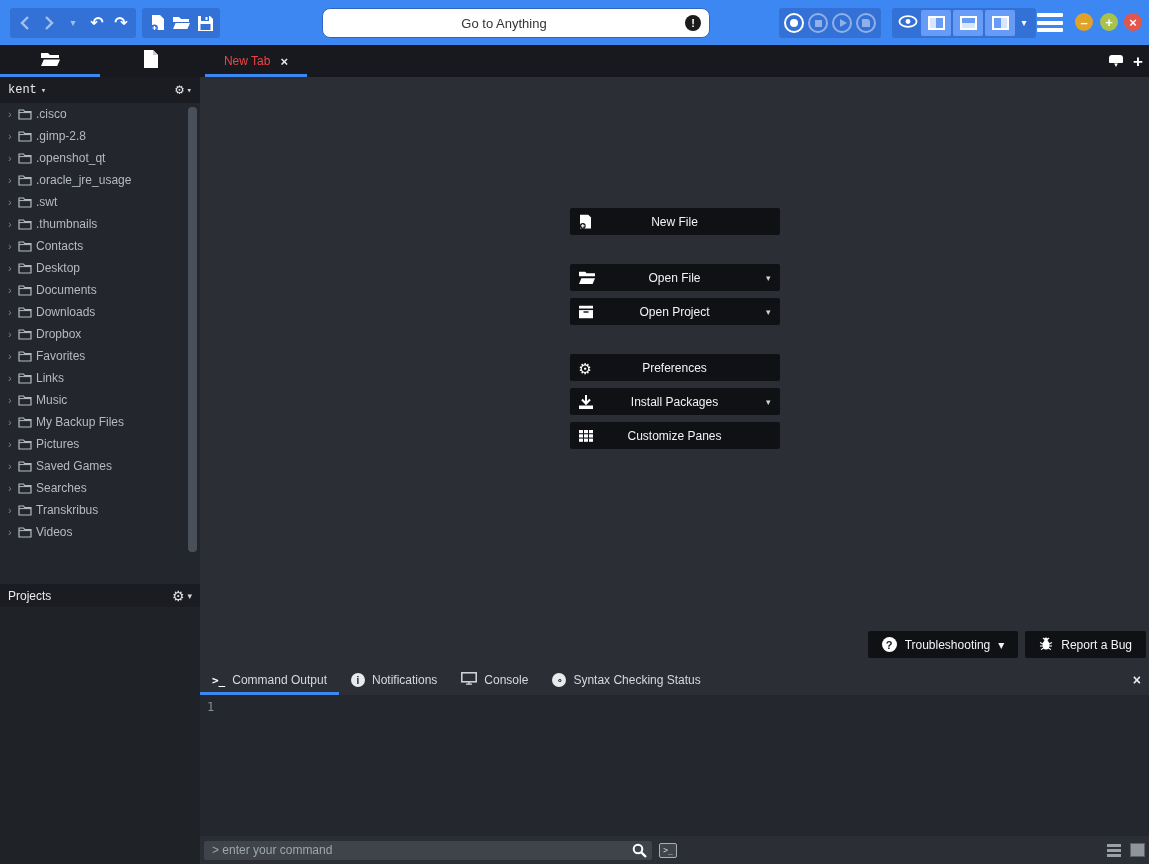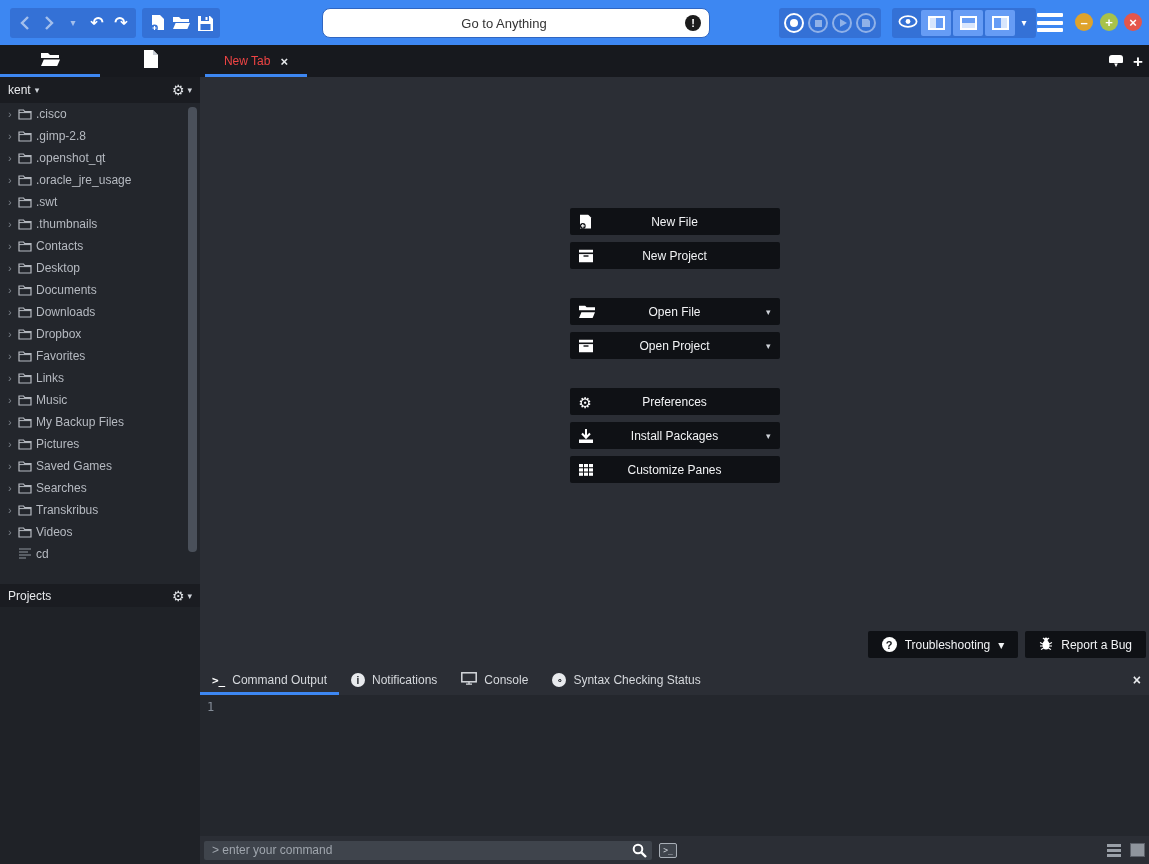--- a/index.html
+++ b/index.html
@@ -58,21 +58,21 @@
 
   
   .sidebar { position:absolute; left:0; top:45px; width:200px; height:819px; background:#23262c; }
   .side-tabs { position:absolute; left:0; top:0; width:200px; height:32px; background:#17191e; display:flex; }
   .side-tab { width:100px; height:32px; display:flex; align-items:center; justify-content:center;
     position:relative; cursor:pointer; }
   .side-tab.active::after { content:""; position:absolute; left:0; right:0; bottom:0; height:3px; background:#3d87f2; }
 
   .pane-header { position:absolute; left:0; width:200px; height:26px; background:#1a1c21;
     display:flex; align-items:center; padding:0 8px; color:#e8eaed; font-size:12px; }
-  .ph-kent { top:32px; }
+  .ph-kent { top:32px;font-family:Liberation Mono, monospace; }
   .ph-projects { top:539px; height:23px; }
   .ph-right { margin-left:auto; display:flex; align-items:center; gap:3px; cursor:pointer; }
   .gear-glyph { font-size:14px; color:#dfe2e6; line-height:1; }
   .small-caret { font-size:9px; color:#cfd3d9; }
   .user-caret { font-size:9px; color:#cfd3d9; margin-left:4px; }
 
   .tree { position:absolute; left:0; top:58px; width:200px; height:481px; overflow:hidden; background:#23262c; }
   .tree-row { height:22px; display:flex; align-items:center; padding-left:8px; cursor:pointer; color:#b6bac1; }
   .tree-tw { width:10px; font-size:11px; color:#7a8088; flex:0 0 auto; }
   .tree-ico { width:18px; flex:0 0 auto; display:flex; align-items:center; }
@@ -531,30 +531,20 @@
         <span class="tree-tw">›</span>
         <span class="tree-ico foicon">
           <svg width="14" height="12" viewBox="0 0 14 12">
               <path d="M1 2h4.5l1.2 1.6H13V11H1z" fill="none" stroke="#b6bac1" stroke-width="1.2"></path>
               <path d="M1 4.6h12" stroke="#b6bac1" stroke-width="1"></path>
             </svg>
         </span>
 
         <span class="tree-label">Videos</span>
       </div>
-        <div class="tree-row" data-type="file">
-        <span class="tree-tw">›</span>
-
-        <span class="tree-ico ficon">
-          <svg width="14" height="12" viewBox="0 0 14 12">
-              <path d="M1 2h12M1 5h9M1 8h12M1 11h7" stroke="#8f959d" stroke-width="1.2"></path>
-            </svg>
-        </span>
-        <span class="tree-label">cd</span>
-      </div>
       </div>
     <div class="tree-scrollbar"></div>
 
     <div class="pane-header ph-projects">
       <span>Projects</span>
       <span class="ph-right">
         <span class="gear-glyph">⚙</span>
         <span class="small-caret">▾</span>
       </span>
     </div>
@@ -580,30 +570,20 @@
       <div class="start-page">
         <div class="sp-btn">
           <span class="sp-ico">
             <svg width="13" height="15" viewBox="0 0 13 15">
                 <path d="M1 0h8l3 3v11H1z" fill="#fff"></path>
                 <circle cx="3.8" cy="11.4" r="2.9" fill="#0f1115"></circle>
                 <path d="M3.8 9.6v3.6M2 11.4h3.6" stroke="#fff" stroke-width="1.1"></path>
               </svg>
           </span>
           <span>New File</span>
-        </div>
-        <div class="sp-btn">
-          <span class="sp-ico">
-            <svg width="14" height="13" viewBox="0 0 14 13">
-                <rect x="0" y="0" width="14" height="13" fill="#fff"></rect>
-                <rect x="0" y="3" width="14" height="1.6" fill="#0f1115"></rect>
-                <rect x="4.5" y="5.8" width="5" height="1.4" fill="#0f1115"></rect>
-              </svg>
-          </span>
-          <span>New Project</span>
         </div>
         <div class="sp-gap"></div>
         <div class="sp-btn">
           <span class="sp-ico">
             <svg width="16" height="13" viewBox="0 0 16 13">
                 <path d="M0 0h6l1.6 1.8H16v3H0z" fill="#fff"></path>
                 <path d="M0 12.5l2.4-5.8H16l-2.4 5.8z" fill="#fff"></path>
               </svg>
           </span>
           <span>Open File</span>

